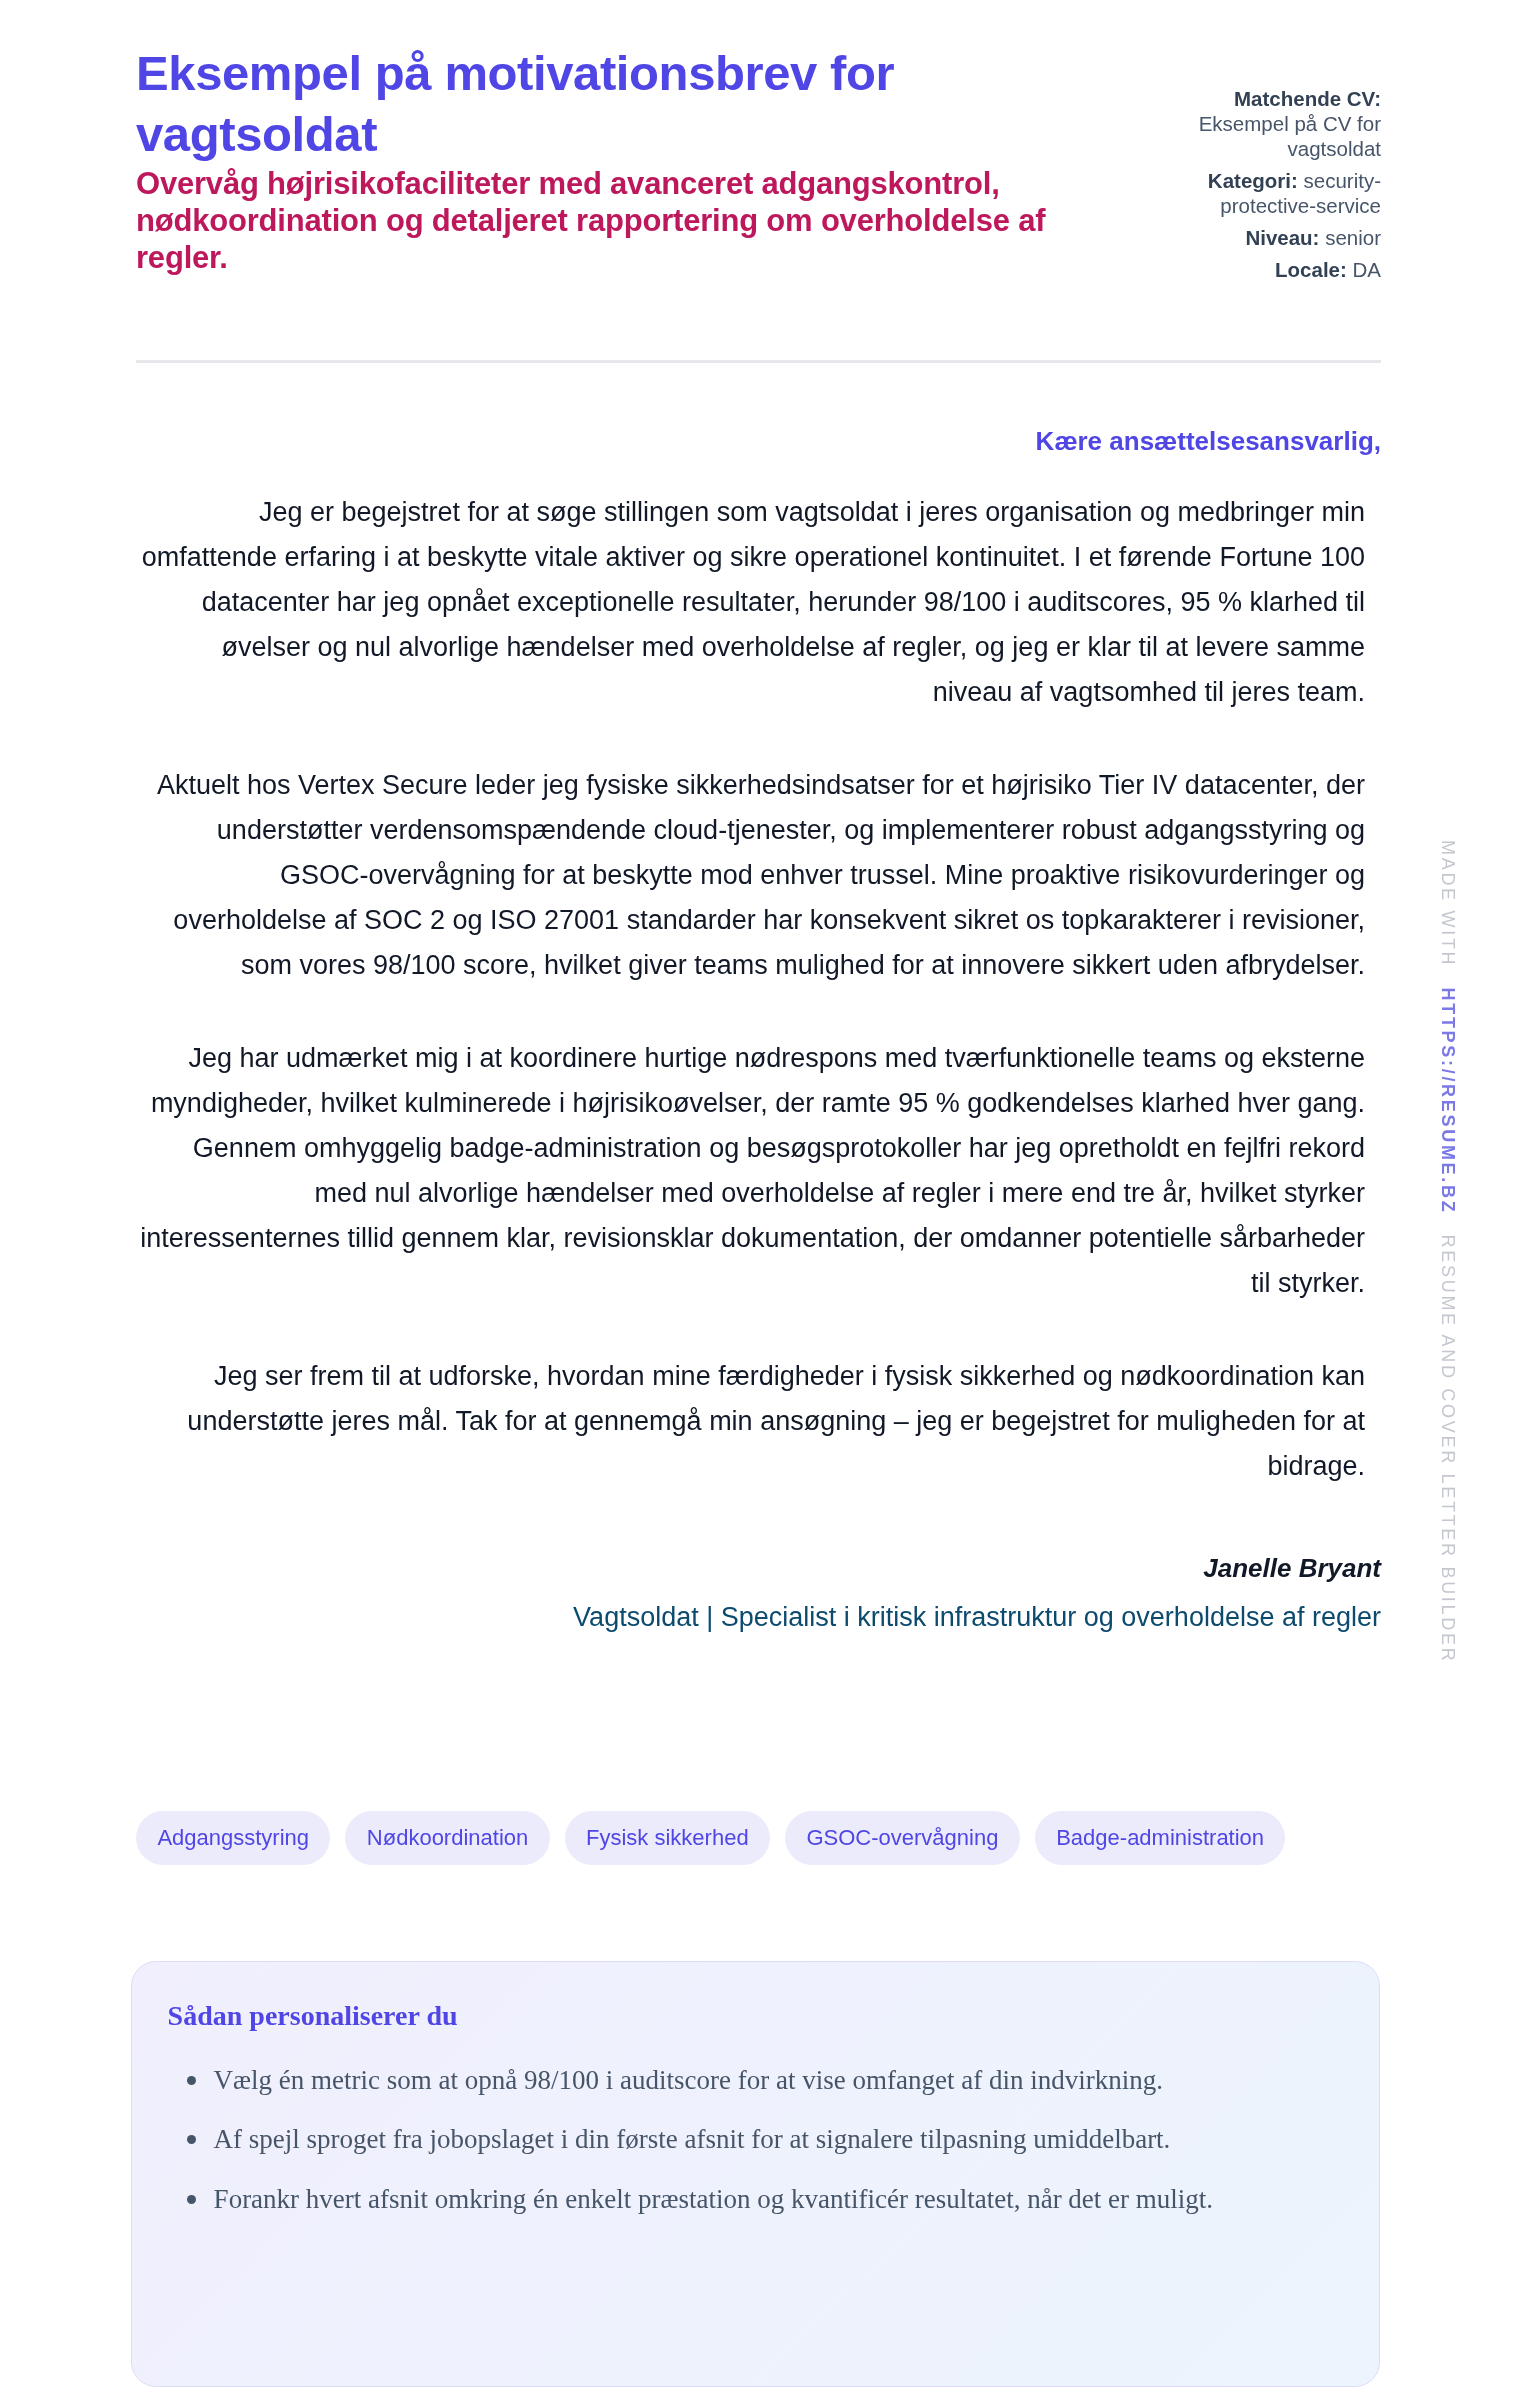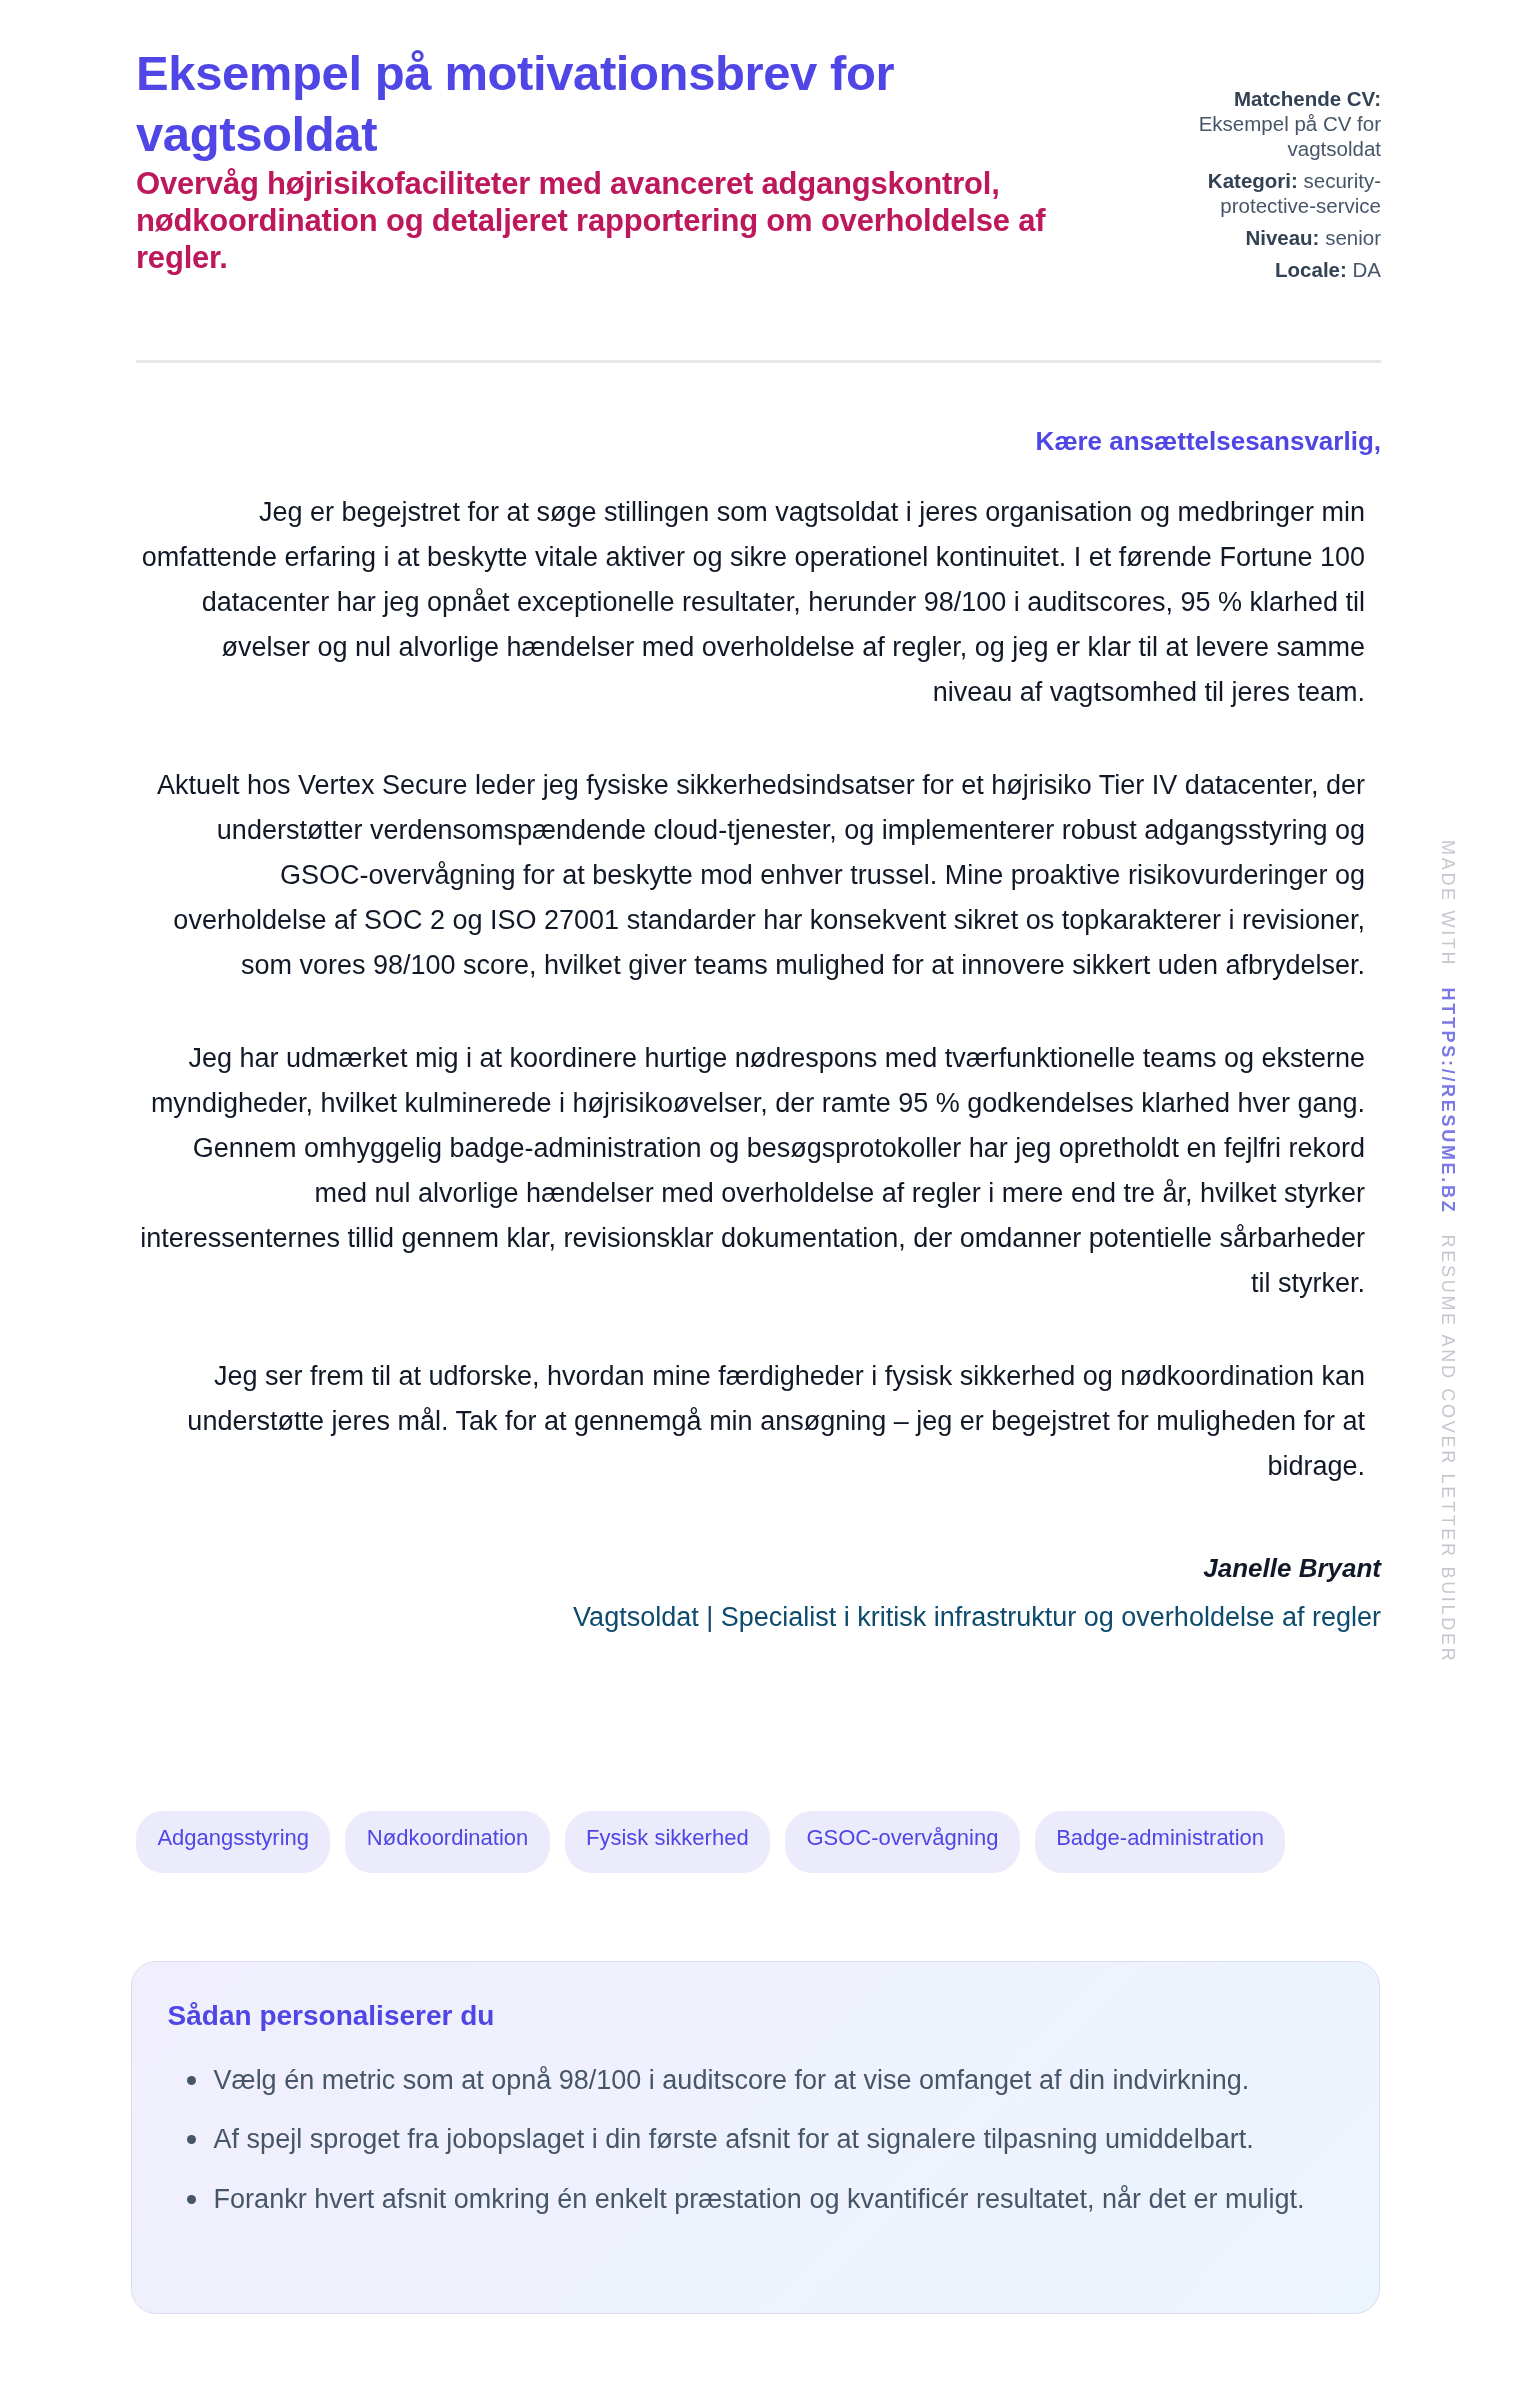--- a/index.html
+++ b/index.html
@@ -110,41 +110,42 @@
       margin: 0;
     }
     .tags {
       position: absolute;
       left: 0;
       top: 1811px;
       display: flex;
       gap: 15px;
     }
     .tag {
-      height: 62px;
+      height: 54px;
       line-height: 54px;
       padding: 0 21.4px;
       border-radius: 27px;
       background: #ecebfc;
       color: #4f46e5;
       font-size: 22px;
       font-weight: 500;
       white-space: nowrap;
     }
     .tips {
       position: absolute;
       left: -5.4px;
       top: 1961px;
       width: 1249px;
-      height: 353px;
+      height: 426px;
       box-sizing: border-box;
       border: 1.8px solid #dcdcf6;
       border-radius: 25px;
       background: linear-gradient(135deg, #f1effd 0%, #eef2fd 50%, #ecf4fd 100%);
       padding: 34px 36px 16px 36px;
+      font-family: Liberation Serif, serif;
     }
     .tips-title {
       margin: 0 0 23px 0;
       font-size: 28px;
       line-height: 39px;
       font-weight: 700;
       color: #4f46e5;
     }
     .tips-list {
       margin: 12px;

